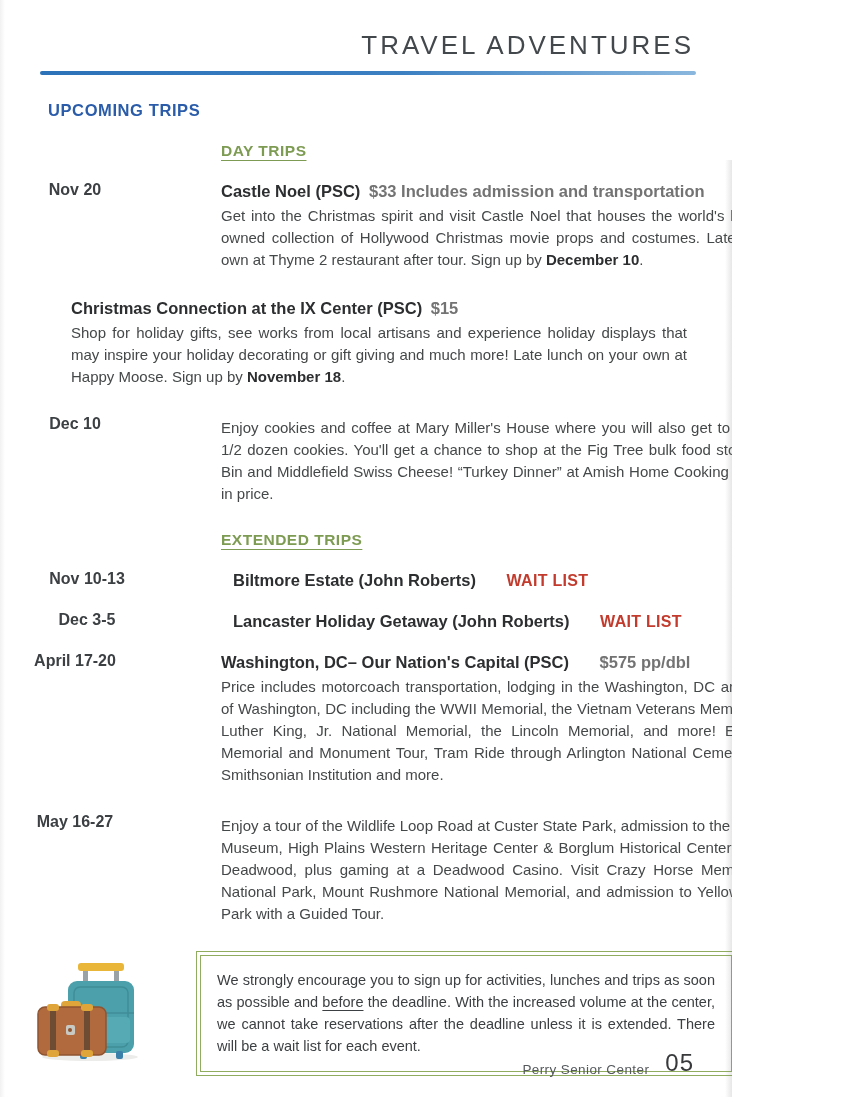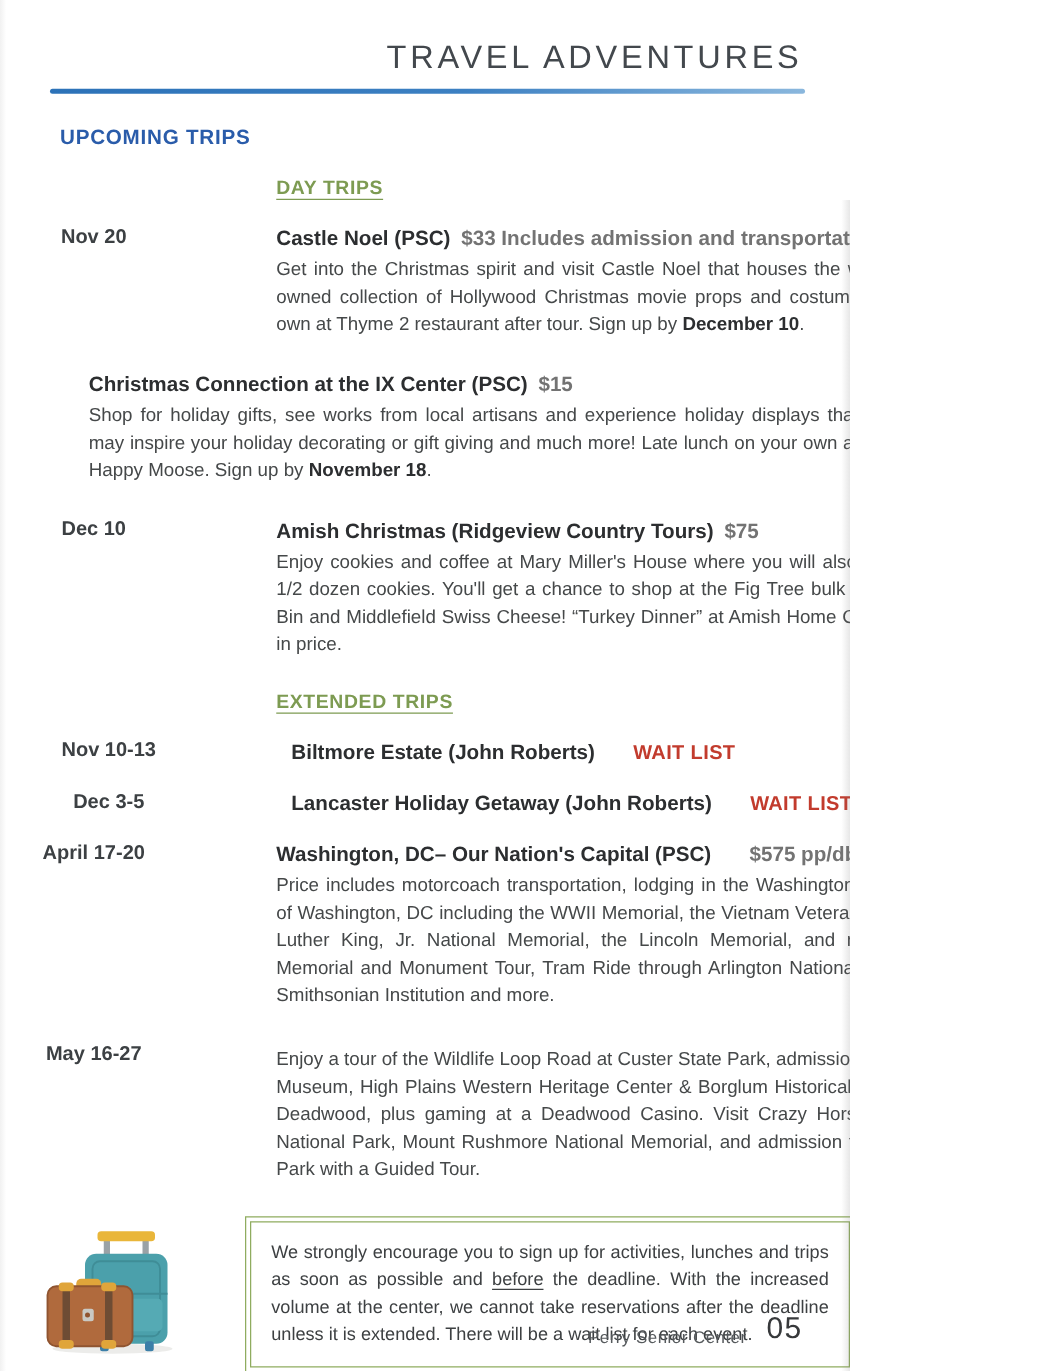--- a/index.html
+++ b/index.html
@@ -1,20 +1,20 @@
 <!DOCTYPE html>
 <html><head>
 <meta charset="utf-8">
 <style>
   * { margin: 0; padding: 0; box-sizing: border-box; }
   html, body { background: #ffffff; }
   body { font-family: "Liberation Sans", sans-serif; }
   .page {
     position: relative;
-    width: 680px;
+    width: 732px;
     height: 1097px;
     background: #ffffff;
     overflow: hidden;
   }
   .edge-shadow-right {
     position: absolute; top: 160px; right: 0; bottom: 0; width: 7px;
     background: linear-gradient(to right, rgba(120,120,120,0) 0%, rgba(120,120,120,0.18) 100%);
     pointer-events: none;
   }
   .edge-shadow-left {
@@ -164,24 +164,20 @@
           <span>Christmas Connection at the IX Center (PSC)</span>
           <span class="price smallgap">$15</span>
         </div>
         <p class="desc"><span>Shop for holiday gifts, see works from local artisans and experience holiday displays that may inspire your holiday decorating or gift giving and much more! Late lunch on your own at Happy Moose. Sign up by </span><b>November 18</b><span>.</span></p>
       </div>
     </div>
 
     <div class="row trip">
       <div class="date-col">Dec 10</div>
       <div class="content-col">
-        <div class="trip-title">
-          <span>Amish Christmas (Ridgeview Country Tours)</span>
-          <span class="price smallgap">$75</span>
-        </div>
         <p class="desc"><span>Enjoy cookies and coffee at Mary Miller's House where you will also get to make and take 1/2 dozen cookies. You'll get a chance to shop at the Fig Tree bulk food store, the Bargain Bin and Middlefield Swiss Cheese! “Turkey Dinner” at Amish Home Cooking is also included in price.</span><b></b><span></span></p>
       </div>
     </div>
 
     <div class="row section-heading-row">
       <div class="date-col"></div>
       <div class="content-col">
         <span class="section-heading">EXTENDED TRIPS</span>
       </div>
     </div>

